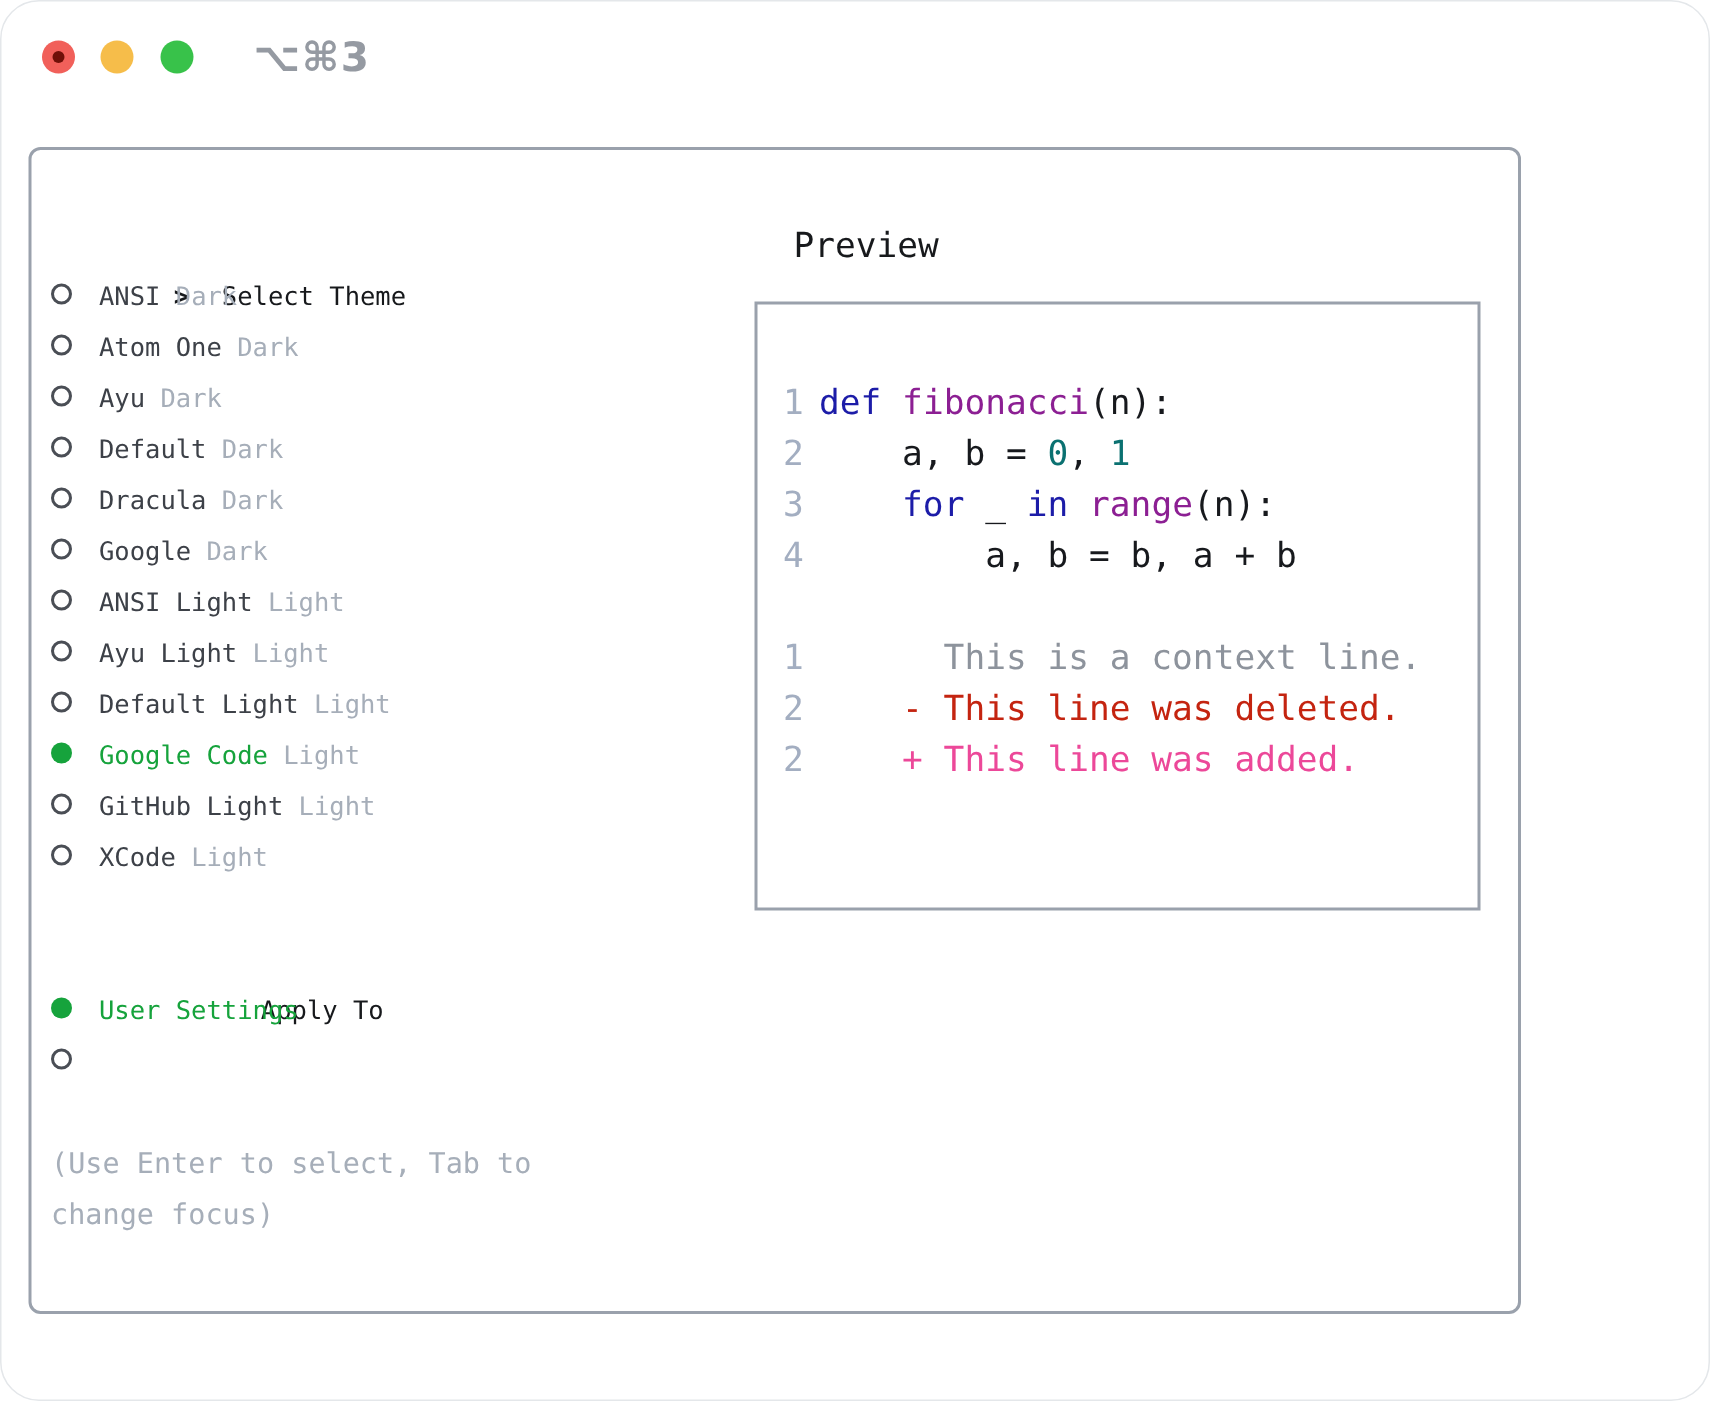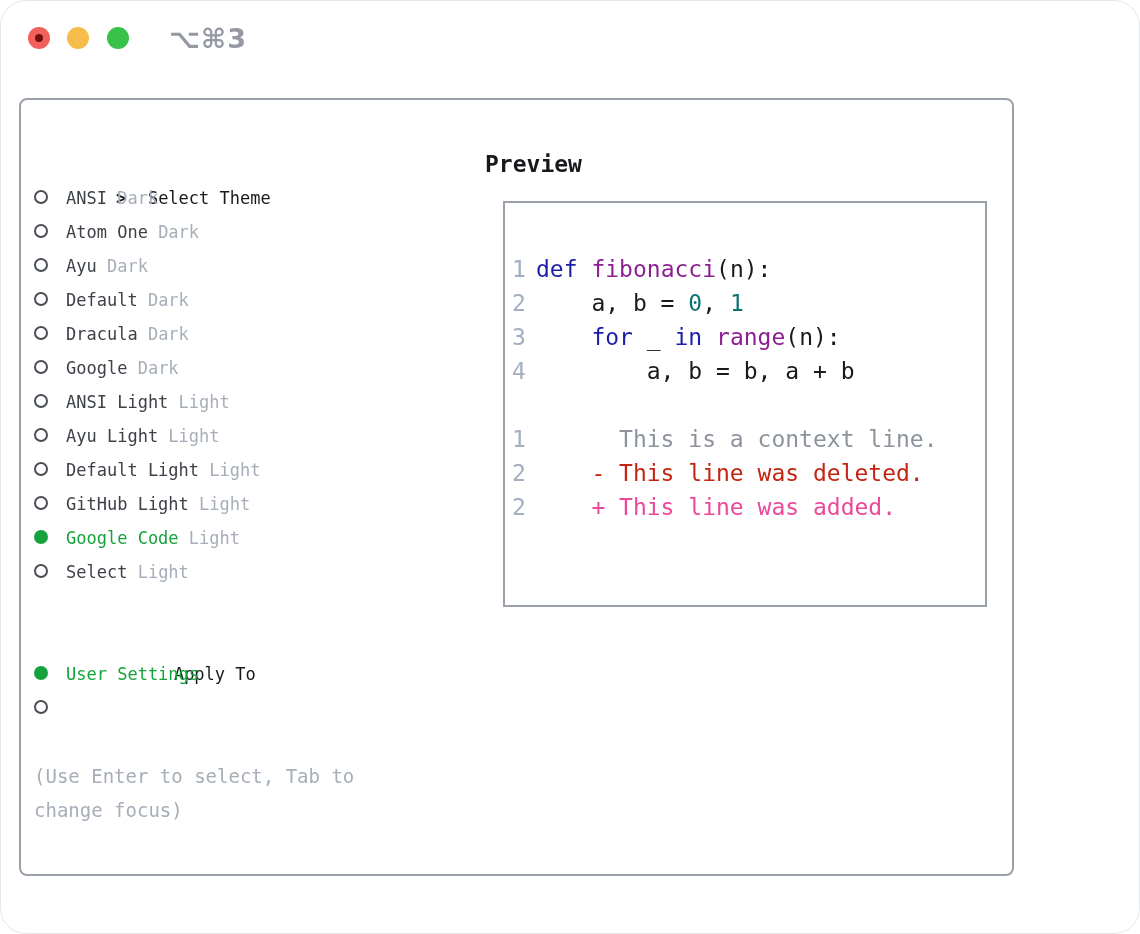--- a/index.html
+++ b/index.html
@@ -32,24 +32,24 @@
   .circle{
     display:inline-block;width:14px;height:14px;box-sizing:border-box;border-radius:50%;
     border:2.5px solid #4a4e55;vertical-align:middle;position:relative;top:-2px;
   }
   .circle.sel{border:none;background:#16a33c;}
   .nm{color:#3d4148;}
   .nm.green{color:#16a33c;}
   .muted{color:#a6aeb9;}
   .hintrow{height:34px;line-height:34px;font-size:19px;white-space:pre;color:#a6aeb9;}
   
-  .preview-hdr{position:absolute;left:464px;top:47px;height:34px;line-height:34px;font-size:23px;font-weight:bold;color:#17191c;}
+  .preview-hdr{position:absolute;left:508px;top:47px;height:34px;line-height:34px;font-size:23px;font-weight:normal;color:#17191c;}
   .preview-box{
     position:absolute;left:482px;top:101px;width:484px;height:406px;box-sizing:border-box;
-    border:2px solid #9aa1ac;background:#fff;padding:49px 0 0 7px;overflow:hidden;
+    border:2px solid #9aa1ac;background:#fff;padding:49px 0 0 17px;overflow:hidden;
   }
   .pline{height:34px;line-height:34px;font-size:23px;white-space:pre;}
   .ln{display:inline-block;width:24px;color:#a3aec1;}
   .pc{white-space:pre;}
   .p{color:#17191d}.k{color:#1c1ca8}.f{color:#8c1f93}.l{color:#0b7171}
   .ctx{color:#8d939c}.del{color:#c42410}.add{color:#ec4899}
 </style>
 </head>
 <body>
 
@@ -71,23 +71,23 @@
       <div id="theme-items">
           <div class="row"><span class="marker"><span class="circle"></span></span><span class="nm">ANSI</span><span class="muted"> Dark</span></div>
           <div class="row"><span class="marker"><span class="circle"></span></span><span class="nm">Atom One</span><span class="muted"> Dark</span></div>
           <div class="row"><span class="marker"><span class="circle"></span></span><span class="nm">Ayu</span><span class="muted"> Dark</span></div>
           <div class="row"><span class="marker"><span class="circle"></span></span><span class="nm">Default</span><span class="muted"> Dark</span></div>
           <div class="row"><span class="marker"><span class="circle"></span></span><span class="nm">Dracula</span><span class="muted"> Dark</span></div>
           <div class="row"><span class="marker"><span class="circle"></span></span><span class="nm">Google</span><span class="muted"> Dark</span></div>
           <div class="row"><span class="marker"><span class="circle"></span></span><span class="nm">ANSI Light</span><span class="muted"> Light</span></div>
           <div class="row"><span class="marker"><span class="circle"></span></span><span class="nm">Ayu Light</span><span class="muted"> Light</span></div>
           <div class="row"><span class="marker"><span class="circle"></span></span><span class="nm">Default Light</span><span class="muted"> Light</span></div>
+          <div class="row"><span class="marker"><span class="circle sel"></span></span><span class="nm green">Google Code</span><span class="muted"> Light</span></div>
           <div class="row"><span class="marker"><span class="circle"></span></span><span class="nm">GitHub Light</span><span class="muted"> Light</span></div>
-          <div class="row"><span class="marker"><span class="circle sel"></span></span><span class="nm green">Google Code</span><span class="muted"> Light</span></div>
-          <div class="row"><span class="marker"><span class="circle"></span></span><span class="nm">Select</span><span class="muted"> Light</span></div>
+          <div class="row"><span class="marker"><span class="circle"></span></span><span class="nm">XCode</span><span class="muted"> Light</span></div>
         </div>
       <div class="row"></div>
       <div class="row">
         <span class="marker"></span><span class="hdr2">Apply To</span>
       </div>
       <div id="apply-items">
           <div class="row"><span class="marker"><span class="circle sel"></span></span><span class="nm green">User Settings</span></div>
           <div class="row"><span class="marker"><span class="circle"></span></span></div>
         </div>
       <div class="row"></div>

